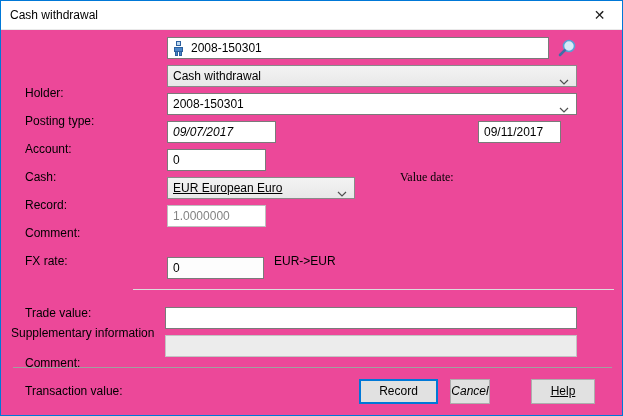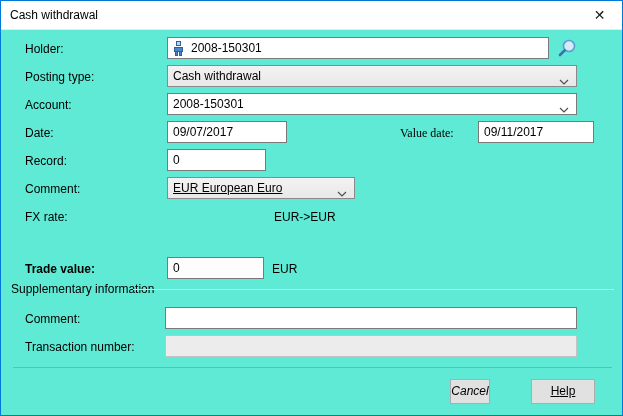--- a/index.html
+++ b/index.html
@@ -1,41 +1,41 @@
 <!DOCTYPE html>
 <html><head>
 <meta charset="utf-8">
 <style>
   * { box-sizing: border-box; }
   html, body { margin: 0; padding: 0; background: #ffffff; }
   .dialog {
     position: relative;
     width: 623px; height: 416px;
     border: 1px solid #0078d7;
-    background: #5eead4;
+    background: #ec4899;
     font-family: "Liberation Sans", sans-serif;
     font-size: 12px;
     color: #000000;
     overflow: hidden;
   }
   .titlebar {
     position: absolute; left: 0; top: 0; right: 0; height: 29px;
     background: #ffffff;
     border-bottom: 1px solid #e9e9e9;
   }
   .title-text {
     position: absolute; left: 9px; top: 0; line-height: 28px;
     font-size: 12px; color: #000000; white-space: nowrap;
   }
   .close-btn {
     position: absolute; right: 0; top: 0; width: 45px; height: 28px;
     display: flex; align-items: center; justify-content: center;
     font-size: 14px; color: #1a1a1a; cursor: pointer; background: transparent;
   }
-  .lbl { position: absolute; white-space: nowrap; color: #000000; }
+  .lbl { position: absolute; white-space: nowrap; color: #000000; margin-top: 44px; }
   .tbox {
     position: absolute; height: 22px;
     border: 1px solid #7a7a7a; background: #ffffff;
     font-family: "Liberation Sans", sans-serif; font-size: 12px; color: #000;
     padding: 2px 5px; outline: none;
   }
   .tbox.readonly { background: #fdfdfd; }
   .tbox.disabled { border-color: #bfbfbf; background: #ffffff; color: #838383; }
   .tbox.disabled-grey { border-color: #c3c3c3; background: #ececec; color: #838383; }
   .combo {
@@ -112,56 +112,60 @@
   <span class="lbl" style="left:24px; top:97px;">Account:</span>
   <div class="combo white" style="left:166px; top:92px; width:410px;">
     <span>2008-150301</span>
     <span class="chev">
       <svg width="10" height="6" viewBox="0 0 10 6">
           <polyline points="1,1 5,5 9,1" fill="none" stroke="#505050" stroke-width="1.2"></polyline>
         </svg>
     </span>
   </div>
 
-  <span class="lbl" style="left:24px; top:125px;">Date:</span>
-  <input class="tbox" style="left: 166px; top: 120px; width: 120px;" value="09/07/2017">
+  <span class="lbl" style="left:24px; top:125px;">Cash:</span>
+  <input class="tbox" style="left: 166px; top: 120px; width: 109px; font-style: italic;" value="09/07/2017">
   <span class="lbl" style="left:399px; top:125px;font-family:Liberation Serif, serif;">Value date:</span>
-  <input class="tbox" style="left: 477px; top: 120px; width: 116px;" value="09/11/2017">
+  <input class="tbox" style="left: 477px; top: 120px; width: 83px;" value="09/11/2017">
 
   <span class="lbl" style="left:24px; top:153px;">Record:</span>
   <input class="tbox" style="left: 166px; top: 148px; width: 99px;" value="0">
 
   <span class="lbl" style="left:24px; top:181px;">Comment:</span>
   <div class="combo" style="left:166px; top:176px; width:188px;text-decoration:underline;">
     <span>EUR European Euro</span>
     <span class="chev">
       <svg width="10" height="6" viewBox="0 0 10 6">
           <polyline points="1,1 5,5 9,1" fill="none" stroke="#505050" stroke-width="1.2"></polyline>
         </svg>
     </span>
   </div>
 
   <span class="lbl" style="left:24px; top:209px;text-align:center;">FX rate:</span>
+  <input class="tbox disabled" style="left: 166px; top: 204px; width: 99px;" disabled="" value="1.0000000">
   <span class="lbl" style="left:273px; top:209px;text-align:right;">EUR-&gt;EUR</span>
 
-  <span class="lbl" style="left:24px; top:261px;font-weight:bold;">Trade value:</span>
+  <span class="lbl" style="left:24px; top:261px;">Trade value:</span>
   <input class="tbox readonly" style="left: 166px; top: 256px; width: 97px;" readonly="" value="0">
   <span class="lbl" style="left:271px; top:261px;">EUR</span>
 
   <span class="lbl" style="left:10px; top:281px;">Supplementary information</span>
   <div class="group-line" style="left:132px; top:288px; width:481px;"></div>
 
   <span class="lbl" style="left:24px; top:311px;">Comment:</span>
   <input class="tbox" style="left: 164px; top: 306px; width: 412px;" value="">
 
-  <span class="lbl" style="left:24px; top:339px;">Transaction number:</span>
+  <span class="lbl" style="left:24px; top:339px;">Transaction value:</span>
   <input class="tbox disabled-grey" style="left: 164px; top: 334px; width: 412px;" disabled="" value="">
 
   <div class="sep-line" style="left:12px; top:366px; width:599px;"></div>
 
+  <button class="btn default" style="left:358px; top:378px; width:79px;">
+    <span class="btn-label">Record</span>
+  </button>
   <button class="btn" style="left:449px; top:378px; width:40px;font-style:italic;">
     <span class="btn-label">Cancel</span>
   </button>
   <button class="btn" style="left:530px; top:378px; width:64px;text-decoration:underline;">
     <span class="btn-label btn-label-underline">Help</span>
   </button>
 
 </div>
 
 </body></html>

